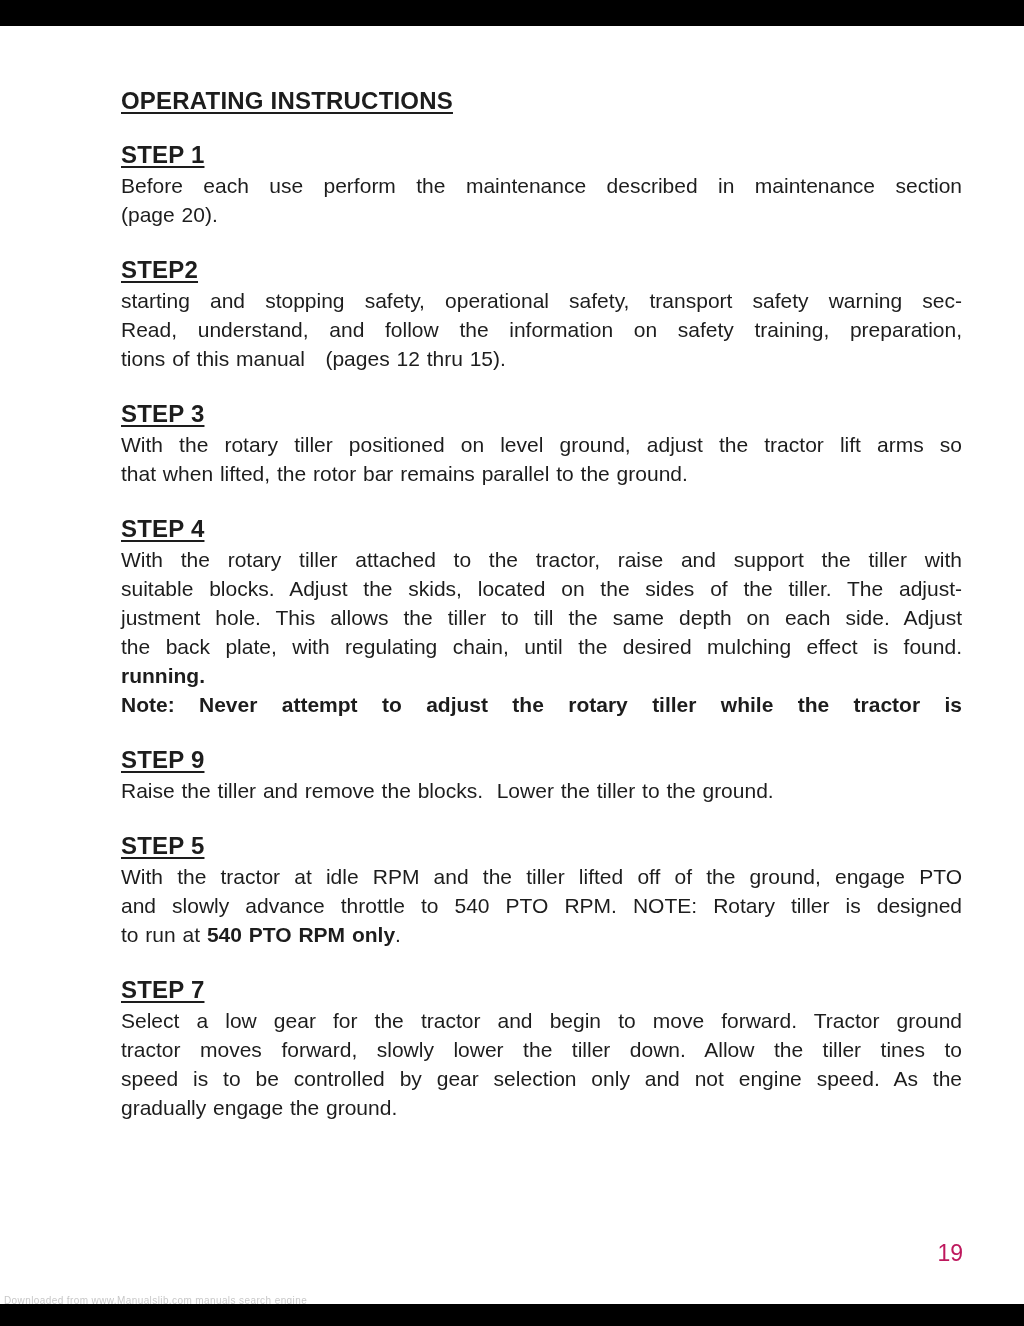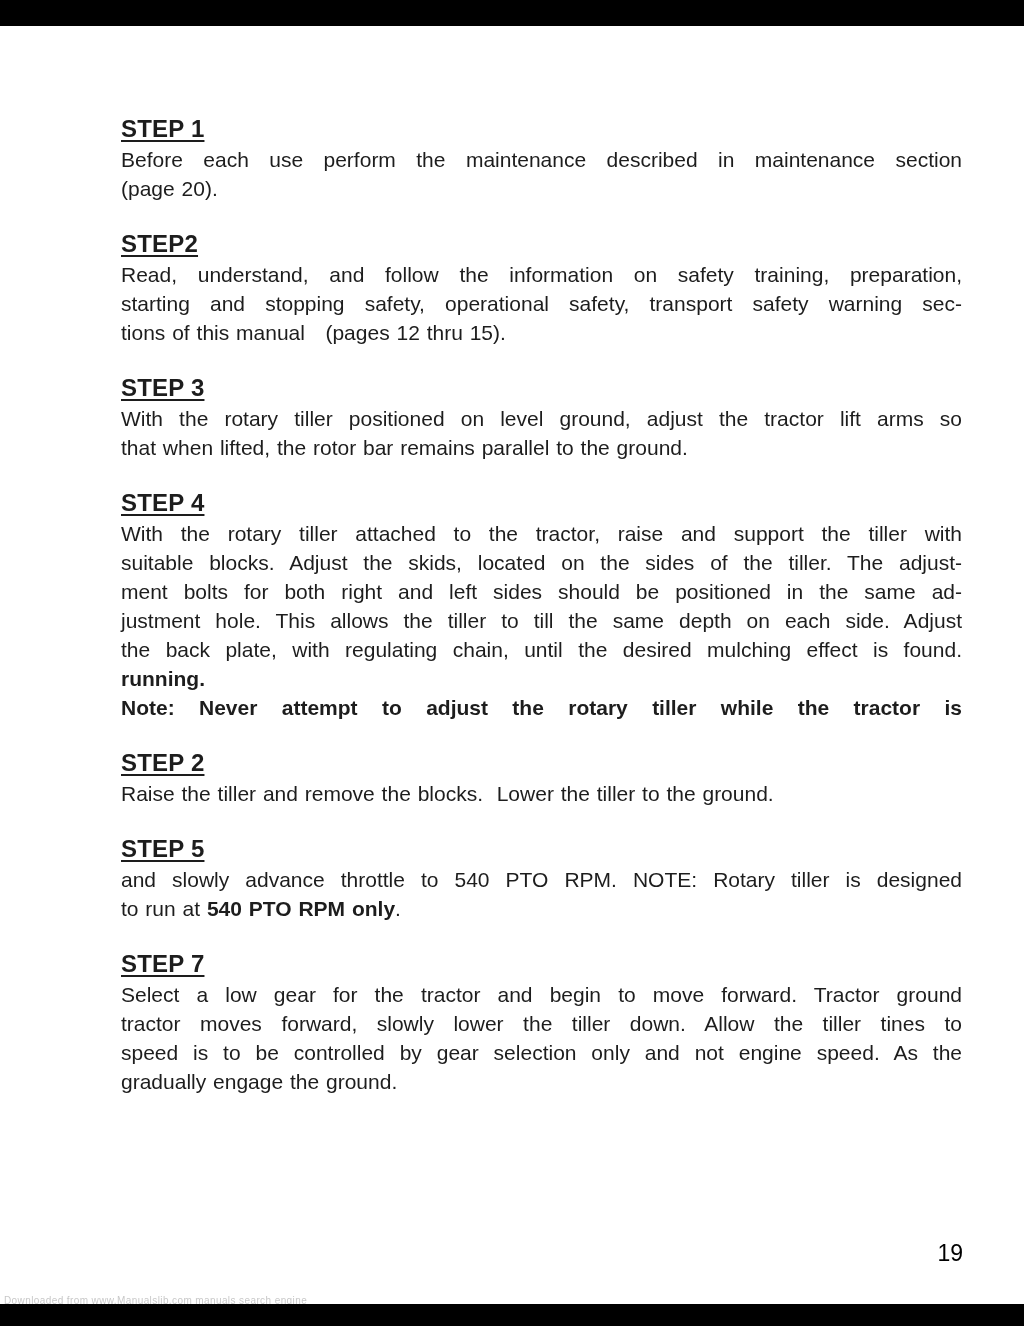--- a/index.html
+++ b/index.html
@@ -62,21 +62,21 @@
   .step-body .line.last {
     text-align-last: left;
   }
   .step-body .b { font-weight: bold; }
 
   .page-number {
     position: absolute;
     top: 1240px;
     right: 61px;
     font-size: 23px;
-    color: #000000;
+    color: #be185d;
   }
   .watermark {
     position: absolute;
     left: 4px;
     top: 1294px;
     width: 390px;
     height: 10px;
     overflow: hidden;
     font-size: 10px;
     line-height: 13px;
@@ -88,69 +88,70 @@
 </style>
 </head>
 <body>
 
 <div class="page">
 
   <div class="edge-bar top"></div>
 
   <div class="content">
 
+    <h1 class="doc-title">OPERATING INSTRUCTIONS</h1>
 
     <section class="step">
       <h2 class="step-heading">STEP 1</h2>
       <div class="step-body">
           <div class="line"><span>Before each use perform the maintenance described in maintenance section</span></div>
           <div class="line last"><span>(page 20).</span></div>
         </div>
     </section>
 
     <section class="step">
       <h2 class="step-heading">STEP2</h2>
       <div class="step-body">
+          <div class="line"><span>starting and stopping safety, operational safety, transport safety warning sec-</span></div>
           <div class="line"><span>Read, understand, and follow the information on safety training, preparation,</span></div>
-          <div class="line"><span>starting and stopping safety, operational safety, transport safety warning sec-</span></div>
           <div class="line last"><span>tions of this manual&nbsp;&nbsp; (pages 12 thru 15).</span></div>
         </div>
     </section>
 
     <section class="step">
       <h2 class="step-heading">STEP 3</h2>
       <div class="step-body">
           <div class="line"><span>With the rotary tiller positioned on level ground, adjust the tractor lift arms so</span></div>
           <div class="line last"><span>that when lifted, the rotor bar remains parallel to the ground.</span></div>
         </div>
     </section>
 
     <section class="step">
       <h2 class="step-heading">STEP 4</h2>
       <div class="step-body">
           <div class="line"><span>With the rotary tiller attached to the tractor, raise and support the tiller with</span></div>
           <div class="line"><span>suitable blocks. Adjust the skids, located on the sides of the tiller. The adjust-</span></div>
-          <div class="line"><span>ment bolts for both right and left sides should be positioned in the same ad-</span></div>
           <div class="line"><span>justment hole. This allows the tiller to till the same depth on each side. Adjust</span></div>
           <div class="line"><span>the back plate, with regulating chain, until the desired mulching effect is found.</span></div>
           <div class="line last"><span class="b">running.</span></div>
           <div class="line"><span class="b">Note: Never attempt to adjust the rotary tiller while the tractor is</span></div>
         </div>
     </section>
 
     <section class="step">
-      <h2 class="step-heading">STEP 2</h2>
+      <h2 class="step-heading">STEP 9</h2>
       <div class="step-body">
           <div class="line last"><span>Raise the tiller and remove the blocks.&nbsp; Lower the tiller to the ground.</span></div>
         </div>
     </section>
 
     <section class="step">
       <h2 class="step-heading">STEP 5</h2>
       <div class="step-body">
+          <div class="line"><span>With the tractor at idle RPM and the tiller lifted off of the ground, engage PTO</span></div>
           <div class="line"><span>and slowly advance throttle to 540 PTO RPM. NOTE: Rotary tiller is designed</span></div>
           <div class="line last"><span>to run at </span><span class="b">540 PTO RPM only</span><span>.</span></div>
         </div>
     </section>
 
     <section class="step">
       <h2 class="step-heading">STEP 7</h2>
       <div class="step-body">
           <div class="line"><span>Select a low gear for the tractor and begin to move forward. Tractor ground</span></div>
           <div class="line"><span>tractor moves forward, slowly lower the tiller down. Allow the tiller tines to</span></div>

